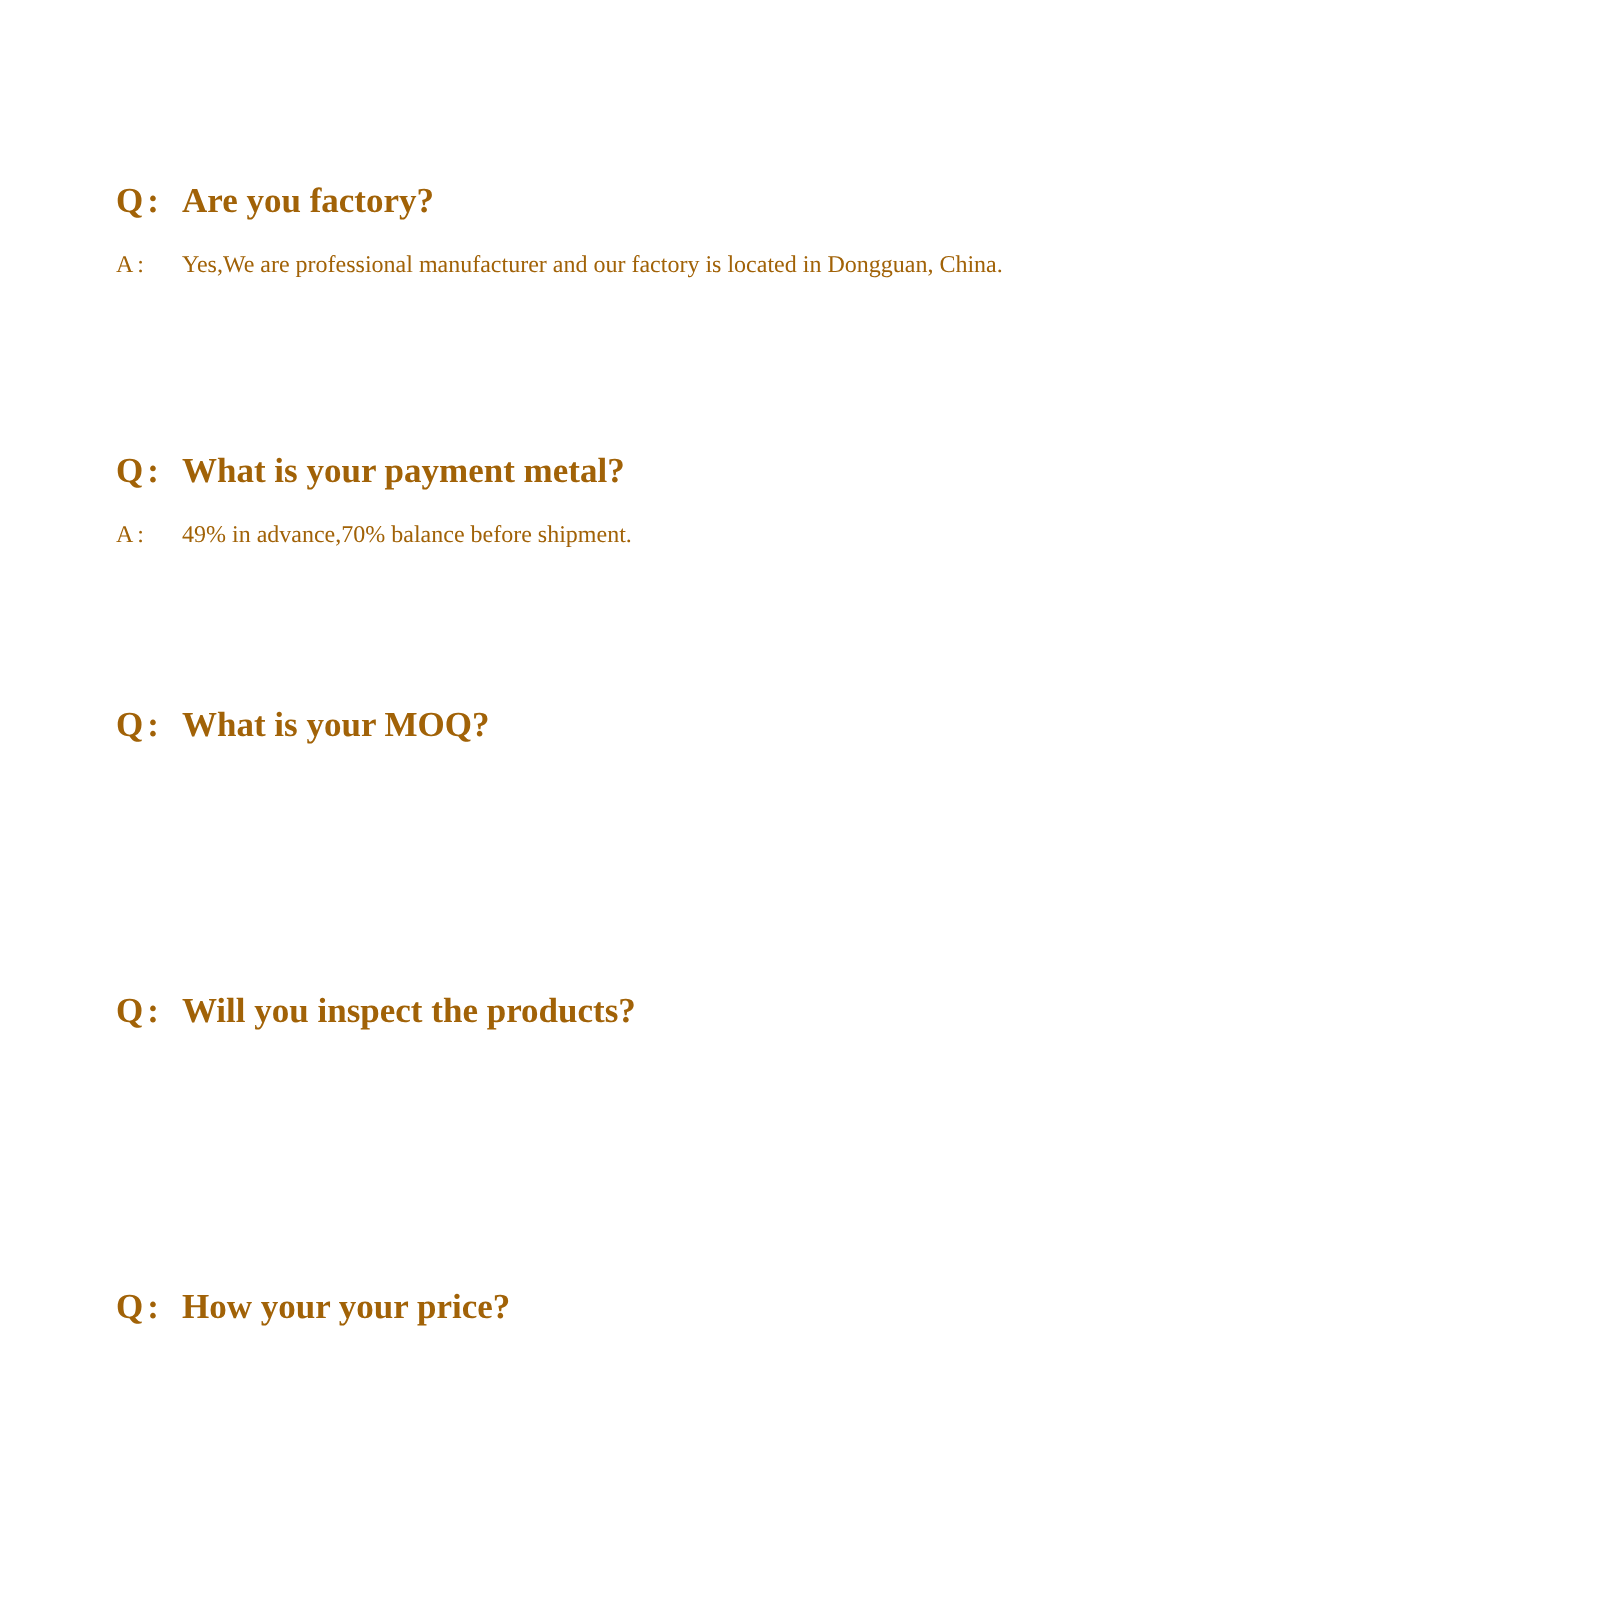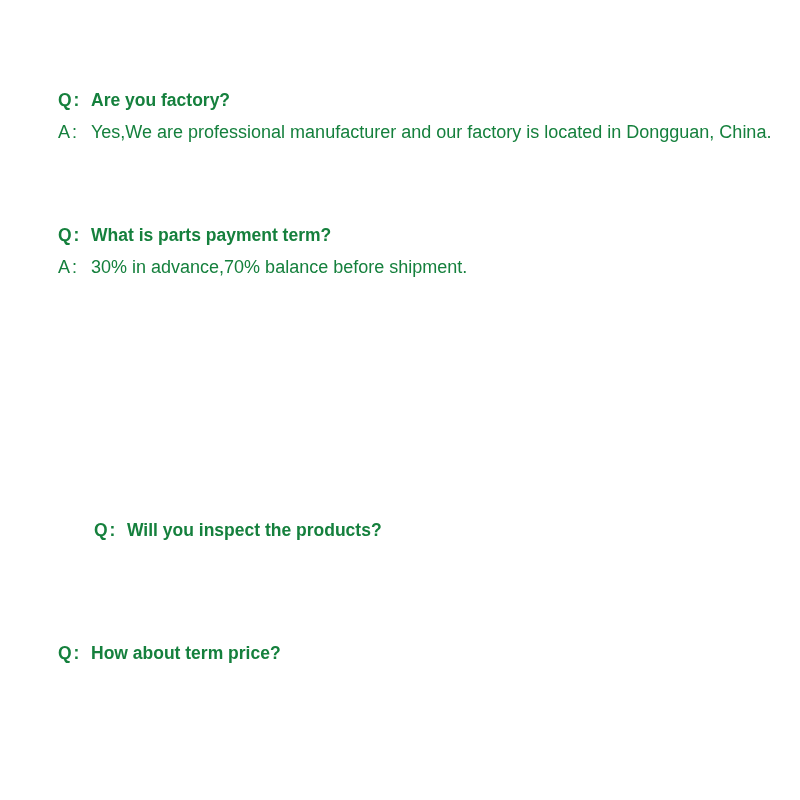--- a/index.html
+++ b/index.html
@@ -5,42 +5,42 @@
   html, body {
     margin: 0;
     padding: 0;
     background: #ffffff;
   }
   .page {
     position: relative;
     width: 800px;
     height: 800px;
     background: #ffffff;
-    font-family: Liberation Sans, sans-serif;
-    color: #15803d;
+    font-family: Liberation Serif, serif;
+    color: #a16207;
     overflow: hidden;
   }
   .faq-item {
     position: absolute;
     left: 58px;
     right: 8px;
   }
   .faq-item.item-0 { top: 84px; }
   .faq-item.item-1 { top: 219px; }
   .faq-item.item-2 { top: 346px; }
-  .faq-item.item-3 { top: 514px; margin-left: 36px; }
+  .faq-item.item-3 { top: 489px; }
   .faq-item.item-4 { top: 637px; }
   .q-line {
     font-size: 17.5px;
     font-weight: 700;
     line-height: 32px;
     white-space: nowrap;
   }
   .a-line {
-    font-size: 18px;
+    font-size: 12px;
     font-weight: 400;
     line-height: 32px;
     white-space: nowrap;
   }
   .label {
     display: inline-block;
     width: 33px;
     letter-spacing: 2px;
   }
   .a-line .label {
@@ -56,35 +56,38 @@
     <div class="q-line">
       <span class="label">Q:</span><span>Are you factory?</span>
     </div>
     <div class="a-line">
       <span class="label">A:</span><span>Yes,We are professional manufacturer and our factory is located in Dongguan, China.</span>
     </div>
   </section>
 
   <section class="faq-item item-1">
     <div class="q-line">
-      <span class="label">Q:</span><span>What is parts payment term?</span>
+      <span class="label">Q:</span><span>What is your payment metal?</span>
     </div>
     <div class="a-line">
-      <span class="label">A:</span><span>30% in advance,70% balance before shipment.</span>
+      <span class="label">A:</span><span>49% in advance,70% balance before shipment.</span>
     </div>
   </section>
 
   <section class="faq-item item-2">
+    <div class="q-line">
+      <span class="label">Q:</span><span>What is your MOQ?</span>
+    </div>
   </section>
 
   <section class="faq-item item-3">
     <div class="q-line">
       <span class="label">Q:</span><span>Will you inspect the products?</span>
     </div>
   </section>
 
   <section class="faq-item item-4">
     <div class="q-line">
-      <span class="label">Q:</span><span>How about term price?</span>
+      <span class="label">Q:</span><span>How your your price?</span>
     </div>
   </section>
 
 </main>
 
 </body></html>

